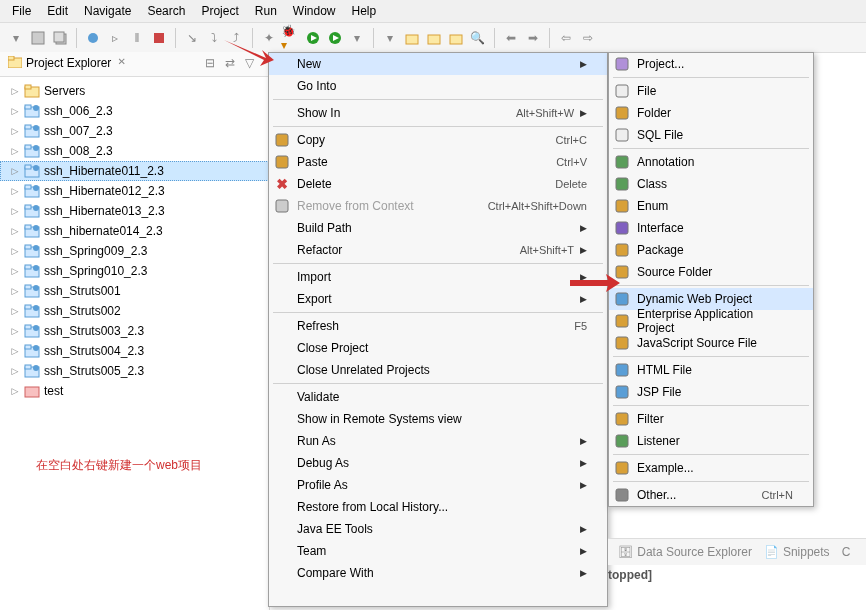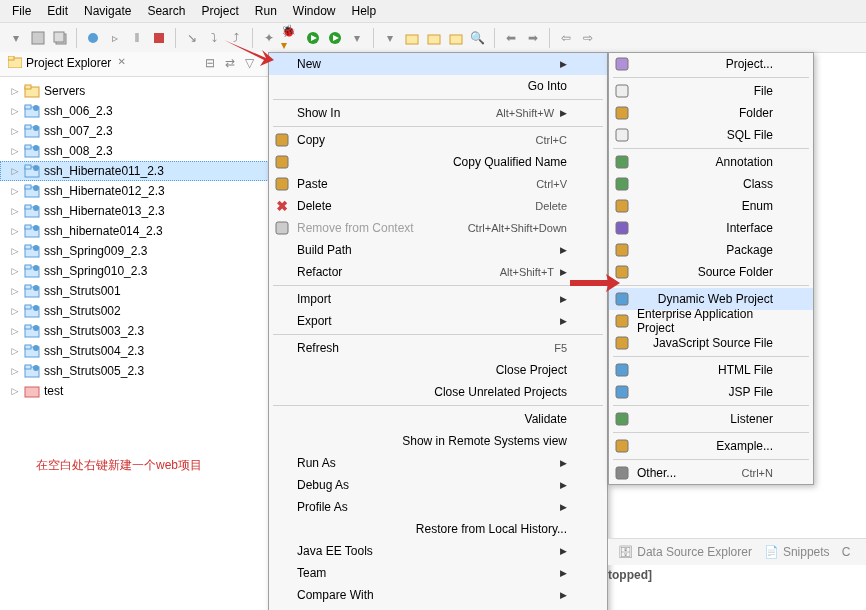--- a/index.html
+++ b/index.html
@@ -19,21 +19,21 @@
   .explorer-header .tool { width: 16px; height: 16px; color: #888; margin-left: 4px; }
   .tree { padding: 4px 0; }
   .tree-item { display: flex; align-items: center; padding: 2px 4px 2px 10px; gap: 4px; cursor: default; }
   .tree-item.selected { background: #cde8ff; border: 1px dotted #5a9ed6; padding: 1px 3px 1px 9px; }
   .expand { width: 10px; text-align: center; color: #888; font-size: 9px; }
   .picon { width: 16px; height: 16px; display: inline-flex; align-items: center; justify-content: center; }
   .note { position: absolute; left: 36px; top: 405px; color: #d03030; font-size: 12px; }
   .ctx { position: absolute; background: #f7f7f7; border: 1px solid #a0a0a0; box-shadow: 2px 2px 6px rgba(0,0,0,0.25); }
   .ctx1 { left: 268px; top: 52px; width: 340px; }
   .ctx2 { left: 608px; top: 52px; width: 206px; }
-  .mitem { display: flex; align-items: center; height: 22px; padding: 0 40px 0 28px; position: relative; justify-content: flex-end; }
+  .mitem { display: flex; align-items: center; height: 22px; padding: 0 20px 0 28px; position: relative; }
   .mitem.highlighted { background: #d6e8ff; }
   .mitem .micon { position: absolute; left: 4px; width: 18px; height: 18px; display: flex; align-items: center; justify-content: center; }
   .mitem .shortcut { margin-left: auto; color: #555; font-size: 11px; }
   .mitem .arrow { margin-left: auto; color: #333; font-size: 9px; }
   .mitem.disabled { color: #a0a0a0; }
   .msep { height: 1px; background: #d0d0d0; margin: 2px 4px; }
   .bottom-tabs { position: absolute; right: 0; bottom: 45px; display: flex; gap: 12px; padding: 6px 10px; color: #888; background: #f5f5f5; border-top: 1px solid #ddd; left: 608px; }
   .bottom-tabs .tab { display: flex; align-items: center; gap: 4px; }
   .status { position: absolute; left: 608px; bottom: 28px; color: #555; font-weight: bold; }
   svg { display: block; }
@@ -341,28 +341,20 @@
       </span>
       <span>Copy</span>
       <span class="shortcut">Ctrl+C</span>
     </div>
     <div class="mitem">
       <span class="micon">
         <svg width="14" height="14">
           <rect x="1" y="1" width="12" height="12" fill="#d8a038" stroke="#777" rx="2"></rect>
         </svg>
       </span>
-      <span>Copy Qualified Name</span>
-    </div>
-    <div class="mitem">
-      <span class="micon">
-        <svg width="14" height="14">
-          <rect x="1" y="1" width="12" height="12" fill="#d8a038" stroke="#777" rx="2"></rect>
-        </svg>
-      </span>
       <span>Paste</span>
       <span class="shortcut">Ctrl+V</span>
     </div>
     <div class="mitem">
       <span class="micon">
         <span style="color:#d04040;font-weight:bold;font-size:14px">✖</span>
       </span>
       <span>Delete</span>
       <span class="shortcut">Delete</span>
     </div>
@@ -560,20 +552,28 @@
     </div>
     <div class="mitem">
       <span class="micon">
         <svg width="14" height="14">
           <rect x="1" y="1" width="12" height="12" fill="#5a9ed6" stroke="#777" rx="2"></rect>
         </svg>
       </span>
       <span>JSP File</span>
     </div>
     <div class="msep"></div>
+    <div class="mitem">
+      <span class="micon">
+        <svg width="14" height="14">
+          <rect x="1" y="1" width="12" height="12" fill="#d8a038" stroke="#777" rx="2"></rect>
+        </svg>
+      </span>
+      <span>Filter</span>
+    </div>
     <div class="mitem">
       <span class="micon">
         <svg width="14" height="14">
           <rect x="1" y="1" width="12" height="12" fill="#5a9d5a" stroke="#777" rx="2"></rect>
         </svg>
       </span>
       <span>Listener</span>
     </div>
     <div class="msep"></div>
     <div class="mitem">

